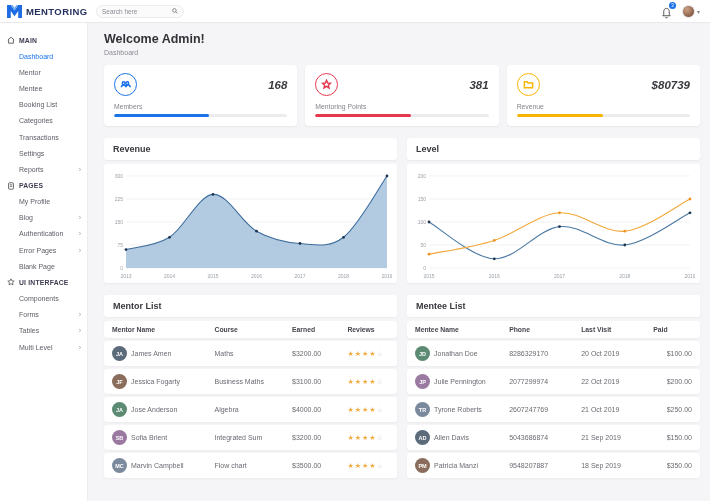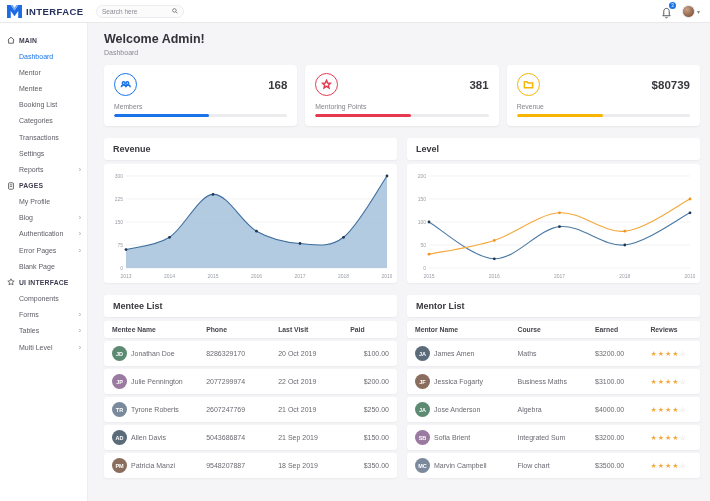--- a/index.html
+++ b/index.html
@@ -45,21 +45,21 @@
   .page-title { font-size:12.5px; font-weight:bold; color:#323238; }
   .breadcrumb { font-size:7px; color:#8a8a92; margin-top:3px; }
 
   .cards-row { display:flex; gap:8px; margin-top:9px; }
   .stat-card { flex:1; background:#fff; border-radius:4px; box-shadow:0 1px 2px rgba(60,60,70,.07);
                padding:8px 10px 9px; }
   .stat-top { display:flex; align-items:center; justify-content:space-between; }
   .stat-icon-circle { width:23px; height:23px; border-radius:50%; border:1.4px solid var(--c);
                       display:flex; align-items:center; justify-content:center; }
   .stat-icon-circle svg { width:11px; height:11px; stroke:var(--c); fill:none; stroke-width:1.6; }
-  .stat-value { font-size:11.5px; font-weight:bold; color:#39393f; }
+  .stat-value { font-size:11.5px; font-weight:bold; color:#39393f;font-style:italic; }
   .stat-label { font-size:6.8px; color:#85858d; margin-top:7px; }
   .stat-bar { height:3px; background:#ececef; border-radius:2px; margin-top:4px; overflow:hidden; }
   .stat-bar-fill { height:100%; border-radius:2px; background:var(--c); }
 
   .panels-row { display:flex; gap:10px; margin-top:12px; }
   .panel { flex:1; min-width:0; }
   .panel-title-strip { background:#fff; border-radius:3px; box-shadow:0 1px 2px rgba(60,60,70,.06);
                        padding:6px 9px; font-size:9px; font-weight:bold; color:#38383e; }
   .panel-body { background:#fff; border-radius:3px; box-shadow:0 1px 2px rgba(60,60,70,.06);
                 margin-top:4px; padding:5px 5px 2px; }
@@ -81,21 +81,21 @@
 </style>
 </head>
 <body>
 
 <div class="topbar">
   <div class="logo-area">
     <svg class="logo-mark" viewBox="0 0 16 15">
       <polygon points="0,15 0,1 4,1 8,7 12,1 16,1 16,15 12,15 12,7.5 8,13 4,7.5 4,15" fill="#1d6ae5"></polygon>
       <polygon points="4,1 8,7 12,1 10,1 8,4 6,1" fill="#6ea8f0"></polygon>
     </svg>
-    <span class="logo-text">INTERFACE</span>
+    <span class="logo-text">MENTORING</span>
   </div>
   <div class="search-pill">
     <input type="text" placeholder="Search here" style="">
     <svg width="8" height="8" viewBox="0 0 10 10">
       <circle cx="4" cy="4" r="3" fill="none" stroke="#555" stroke-width="1.1"></circle>
       <line x1="6.3" y1="6.3" x2="9" y2="9" stroke="#555" stroke-width="1.1"></line>
     </svg>
   </div>
   <div class="topbar-right">
     <div class="bell-wrap">
@@ -347,20 +347,90 @@
             <circle cx="147.5" cy="43.8" r="1.4" fill="#ef9422"></circle>
             <circle cx="212.8" cy="62.2" r="1.4" fill="#ef9422"></circle>
             <circle cx="278.0" cy="30.0" r="1.4" fill="#ef9422"></circle>
           </svg>
       </div>
     </div>
   </div>
 
   <div class="panels-row">
     <div class="panel">
+      <div class="panel-title-strip">Mentor List</div>
+      <div class="thead-strip" id="mentor-thead">
+          <div class="th c1m">Mentor Name</div>
+          <div class="th c2m">Course</div>
+          <div class="th c3m">Earned</div>
+          <div class="th c4m">Reviews</div>
+        </div>
+      <div id="mentor-rows">
+  <div class="trow">
+    <div class="td c1m">
+              <span class="avatar-cell" style="background: rgb(91, 107, 122);">JA</span>
+      <span>James Amen</span>
+            </div>
+    <div class="td c2m">Maths</div>
+    <div class="td c3m">$3200.00</div>
+    <div class="td c4m">
+              <span class="stars"><span class="star-f">★</span><span class="star-f">★</span><span class="star-f">★</span><span class="star-f">★</span><span class="star-e">☆</span></span>
+            </div>
+  </div>
+
+  <div class="trow">
+    <div class="td c1m">
+              <span class="avatar-cell" style="background: rgb(138, 109, 92);">JF</span>
+      <span>Jessica Fogarty</span>
+            </div>
+    <div class="td c2m">Business Maths</div>
+    <div class="td c3m">$3100.00</div>
+    <div class="td c4m">
+              <span class="stars"><span class="star-f">★</span><span class="star-f">★</span><span class="star-f">★</span><span class="star-f">★</span><span class="star-e">☆</span></span>
+            </div>
+  </div>
+
+  <div class="trow">
+    <div class="td c1m">
+              <span class="avatar-cell" style="background: rgb(92, 138, 114);">JA</span>
+      <span>Jose Anderson</span>
+            </div>
+    <div class="td c2m">Algebra</div>
+    <div class="td c3m">$4000.00</div>
+    <div class="td c4m">
+              <span class="stars"><span class="star-f">★</span><span class="star-f">★</span><span class="star-f">★</span><span class="star-f">★</span><span class="star-e">☆</span></span>
+            </div>
+  </div>
+
+  <div class="trow">
+    <div class="td c1m">
+              <span class="avatar-cell" style="background: rgb(154, 122, 160);">SB</span>
+      <span>Sofia Brient</span>
+            </div>
+    <div class="td c2m">Integrated Sum</div>
+    <div class="td c3m">$3200.00</div>
+    <div class="td c4m">
+              <span class="stars"><span class="star-f">★</span><span class="star-f">★</span><span class="star-f">★</span><span class="star-f">★</span><span class="star-e">☆</span></span>
+            </div>
+  </div>
+
+  <div class="trow">
+    <div class="td c1m">
+              <span class="avatar-cell" style="background: rgb(122, 138, 156);">MC</span>
+      <span>Marvin Campbell</span>
+            </div>
+    <div class="td c2m">Flow chart</div>
+    <div class="td c3m">$3500.00</div>
+    <div class="td c4m">
+              <span class="stars"><span class="star-f">★</span><span class="star-f">★</span><span class="star-f">★</span><span class="star-f">★</span><span class="star-e">☆</span></span>
+            </div>
+  </div>
+</div>
+    </div>
+    <div class="panel">
       <div class="panel-title-strip">Mentee List</div>
       <div class="thead-strip" id="mentee-thead">
           <div class="th c1e">Mentee Name</div>
           <div class="th c2e">Phone</div>
           <div class="th c3e">Last Visit</div>
           <div class="th c4e">Paid</div>
         </div>
       <div id="mentee-rows">
   <div class="trow">
     <div class="td c1e">
@@ -406,84 +476,14 @@
     <div class="td c1e">
               <span class="avatar-cell" style="background: rgb(138, 109, 92);">PM</span>
       <span>Patricia Manzi</span>
             </div>
     <div class="td c2e">9548207887</div>
     <div class="td c3e">18 Sep 2019</div>
     <div class="td c4e">$350.00</div>
   </div>
 </div>
     </div>
-    <div class="panel">
-      <div class="panel-title-strip">Mentor List</div>
-      <div class="thead-strip" id="mentor-thead">
-          <div class="th c1m">Mentor Name</div>
-          <div class="th c2m">Course</div>
-          <div class="th c3m">Earned</div>
-          <div class="th c4m">Reviews</div>
-        </div>
-      <div id="mentor-rows">
-  <div class="trow">
-    <div class="td c1m">
-              <span class="avatar-cell" style="background: rgb(91, 107, 122);">JA</span>
-      <span>James Amen</span>
-            </div>
-    <div class="td c2m">Maths</div>
-    <div class="td c3m">$3200.00</div>
-    <div class="td c4m">
-              <span class="stars"><span class="star-f">★</span><span class="star-f">★</span><span class="star-f">★</span><span class="star-f">★</span><span class="star-e">☆</span></span>
-            </div>
-  </div>
-
-  <div class="trow">
-    <div class="td c1m">
-              <span class="avatar-cell" style="background: rgb(138, 109, 92);">JF</span>
-      <span>Jessica Fogarty</span>
-            </div>
-    <div class="td c2m">Business Maths</div>
-    <div class="td c3m">$3100.00</div>
-    <div class="td c4m">
-              <span class="stars"><span class="star-f">★</span><span class="star-f">★</span><span class="star-f">★</span><span class="star-f">★</span><span class="star-e">☆</span></span>
-            </div>
-  </div>
-
-  <div class="trow">
-    <div class="td c1m">
-              <span class="avatar-cell" style="background: rgb(92, 138, 114);">JA</span>
-      <span>Jose Anderson</span>
-            </div>
-    <div class="td c2m">Algebra</div>
-    <div class="td c3m">$4000.00</div>
-    <div class="td c4m">
-              <span class="stars"><span class="star-f">★</span><span class="star-f">★</span><span class="star-f">★</span><span class="star-f">★</span><span class="star-e">☆</span></span>
-            </div>
-  </div>
-
-  <div class="trow">
-    <div class="td c1m">
-              <span class="avatar-cell" style="background: rgb(154, 122, 160);">SB</span>
-      <span>Sofia Brient</span>
-            </div>
-    <div class="td c2m">Integrated Sum</div>
-    <div class="td c3m">$3200.00</div>
-    <div class="td c4m">
-              <span class="stars"><span class="star-f">★</span><span class="star-f">★</span><span class="star-f">★</span><span class="star-f">★</span><span class="star-e">☆</span></span>
-            </div>
-  </div>
-
-  <div class="trow">
-    <div class="td c1m">
-              <span class="avatar-cell" style="background: rgb(122, 138, 156);">MC</span>
-      <span>Marvin Campbell</span>
-            </div>
-    <div class="td c2m">Flow chart</div>
-    <div class="td c3m">$3500.00</div>
-    <div class="td c4m">
-              <span class="stars"><span class="star-f">★</span><span class="star-f">★</span><span class="star-f">★</span><span class="star-f">★</span><span class="star-e">☆</span></span>
-            </div>
-  </div>
-</div>
-    </div>
   </div>
 </div>
 
 </body></html>

